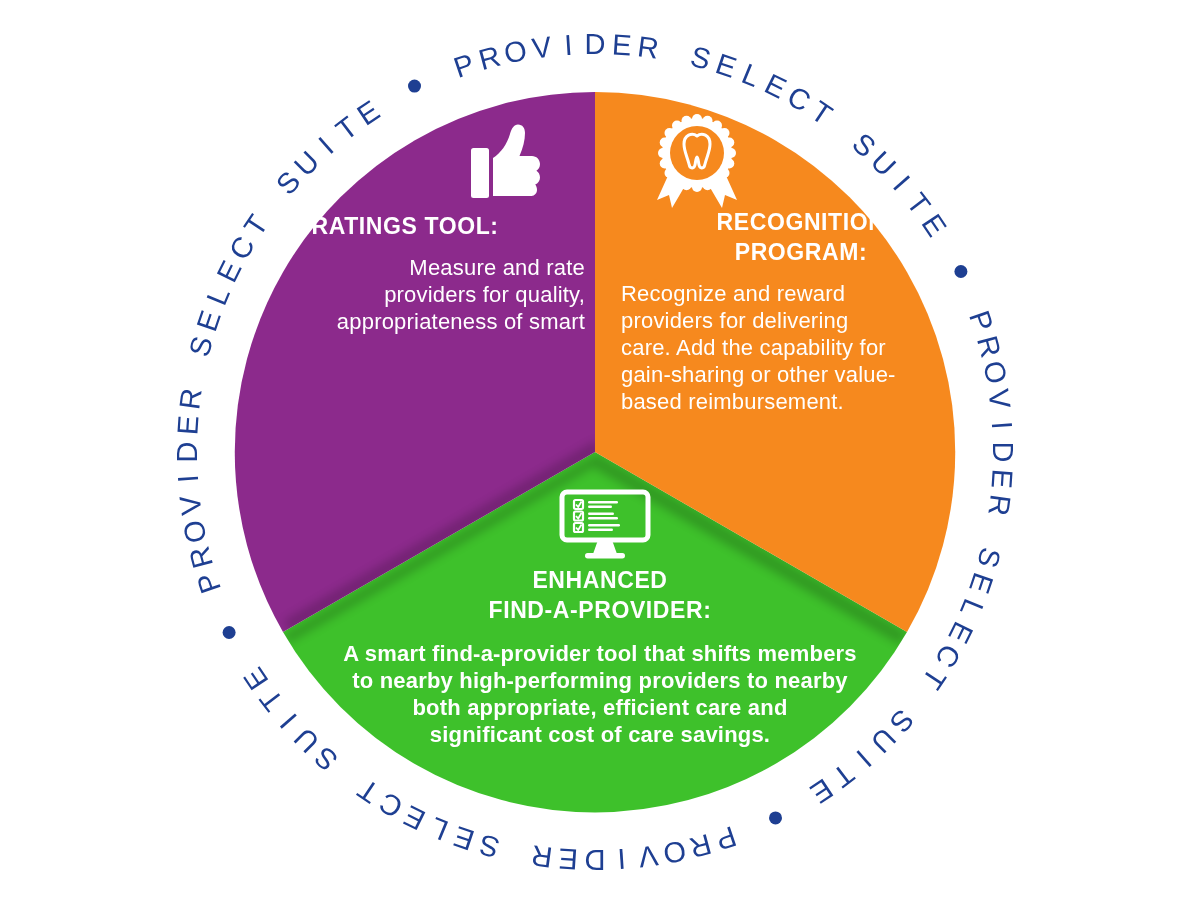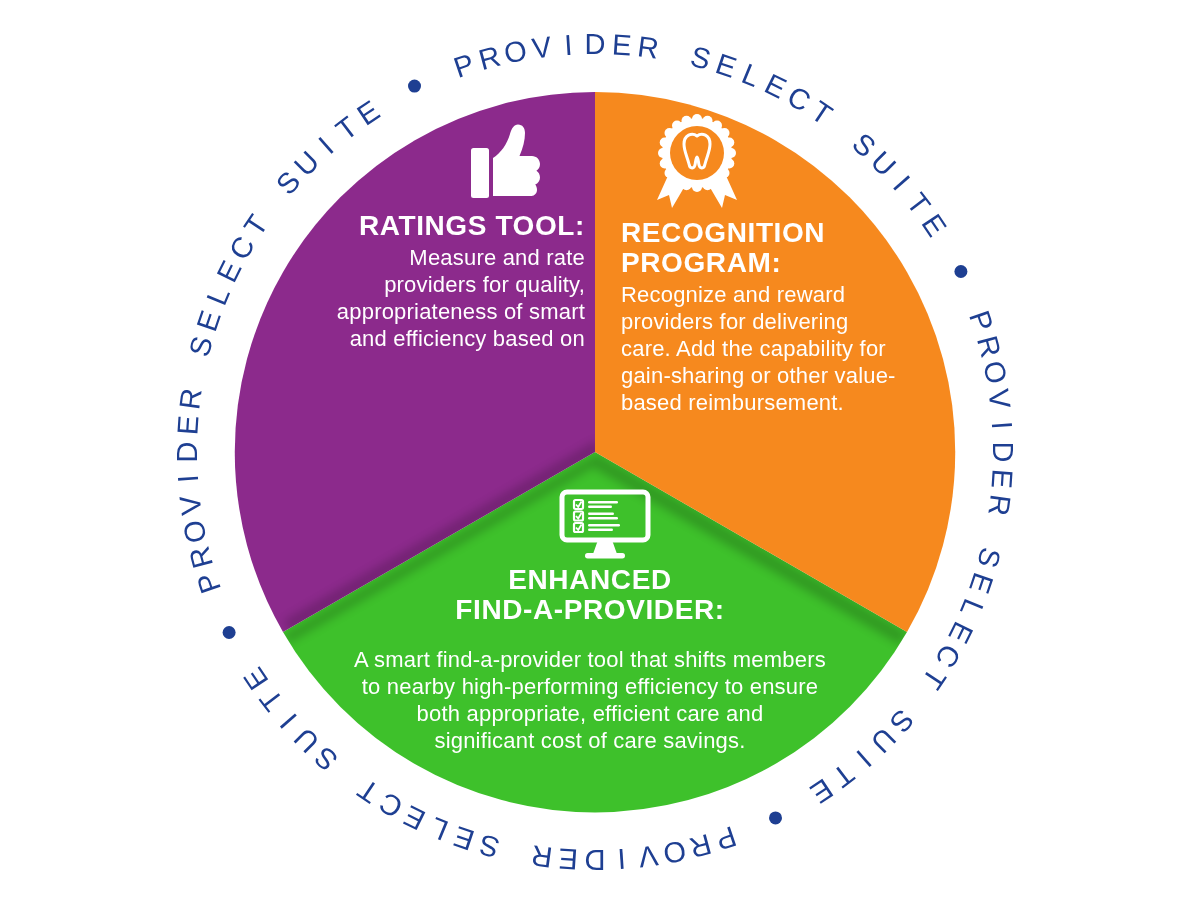--- a/index.html
+++ b/index.html
@@ -2,27 +2,27 @@
 <html><head>
 <meta charset="utf-8">
 <style>
   html,body{margin:0;padding:0;background:#ffffff;}
   .stage{
     position:relative;width:1200px;height:900px;overflow:hidden;background:#ffffff;
     font-family:"Liberation Sans",sans-serif;
   }
   .stage svg.main{position:absolute;left:0;top:0;}
   .block{position:absolute;color:#ffffff;}
-  .heading{font-weight:700;font-size:28px;line-height:30px;letter-spacing:0.6px;}
-  .body{margin-top:3px;}
+  .heading{font-weight:700;font-size:23px;line-height:30px;letter-spacing:0.6px;text-align:center;}
+  .body{margin-top:13px;}
   .body-line{font-size:22px;line-height:27px;letter-spacing:0.2px;white-space:nowrap;}
   #ratings-block{top:211px;right:615px;width:360px;text-align:right;}
-  #recognition-block{top:218px;left:621px;width:360px;text-align:left;}
-  #provider-block{top:565px;left:280px;width:620px;text-align:center;}
-  #provider-block .body{margin-top:21px;}
+  #recognition-block{top:207px;left:621px;width:360px;text-align:left;}
+  #provider-block{top:565px;left:290px;width:620px;text-align:center;}
+  #provider-block .body{margin-top:15px;font-weight:bold;}
   #ring-text text{
     font-family:"Liberation Sans",sans-serif;
     font-size:29px;font-weight:400;
   }
 </style>
 </head>
 <body>
 
 <div class="stage">
 
@@ -213,21 +213,20 @@
         <text transform="translate(368.3,112.8) rotate(326.25)" text-anchor="middle" dominant-baseline="central" fill="#1E3F92">E</text>
       </g>
   </svg>
 
   <div class="block" id="ratings-block">
     <div class="heading">RATINGS TOOL:</div>
     <div class="body">
       <div class="body-line">Measure and rate</div>
       <div class="body-line">providers for quality,</div>
       <div class="body-line">appropriateness of smart</div>
-      <div class="body-line">and efficiency based on</div>
     </div>
   </div>
 
   <div class="block" id="recognition-block">
     <div class="heading">
       <div>RECOGNITION</div>
       <div>PROGRAM:</div>
     </div>
     <div class="body">
       <div class="body-line">Recognize and reward</div>
@@ -238,19 +237,19 @@
     </div>
   </div>
 
   <div class="block" id="provider-block">
     <div class="heading">
       <div>ENHANCED</div>
       <div>FIND-A-PROVIDER:</div>
     </div>
     <div class="body">
       <div class="body-line">A smart find-a-provider tool that shifts members</div>
-      <div class="body-line">to nearby high-performing efficiency to ensure</div>
+      <div class="body-line">to nearby high-performing providers to nearby</div>
       <div class="body-line">both appropriate, efficient care and</div>
       <div class="body-line">significant cost of care savings.</div>
     </div>
   </div>
 
 </div>
 
 </body></html>

